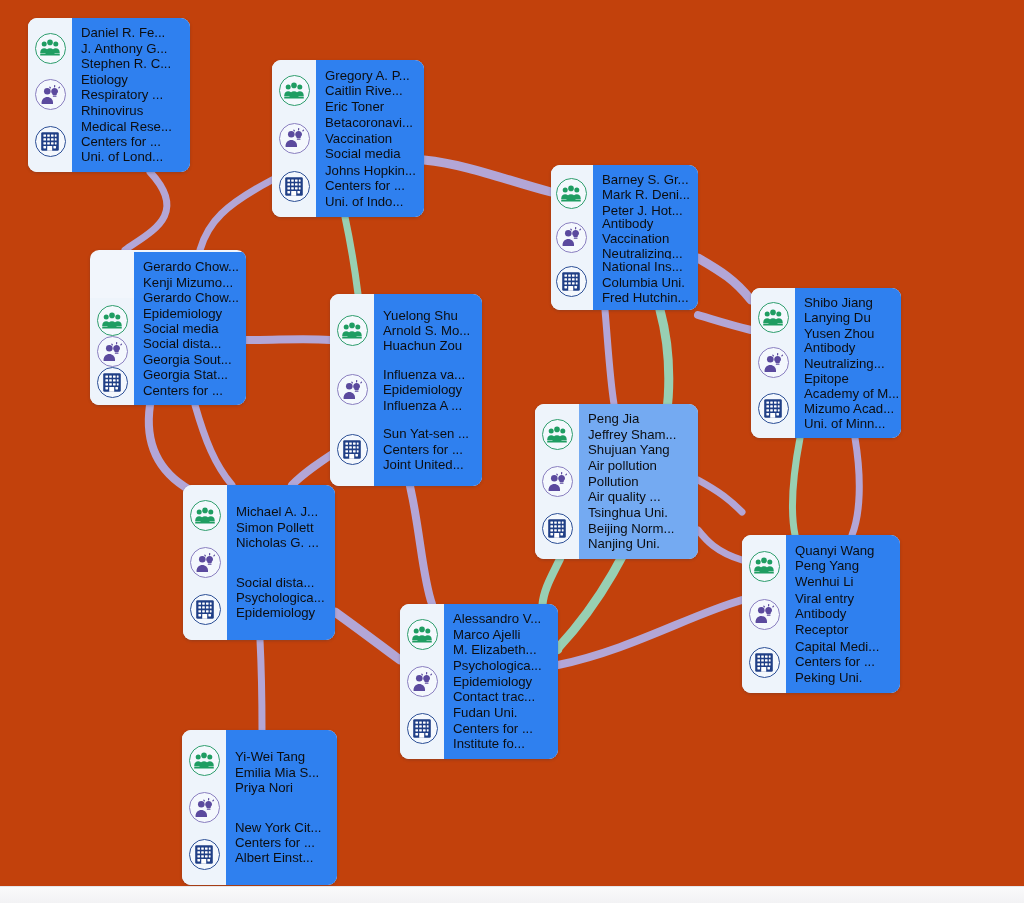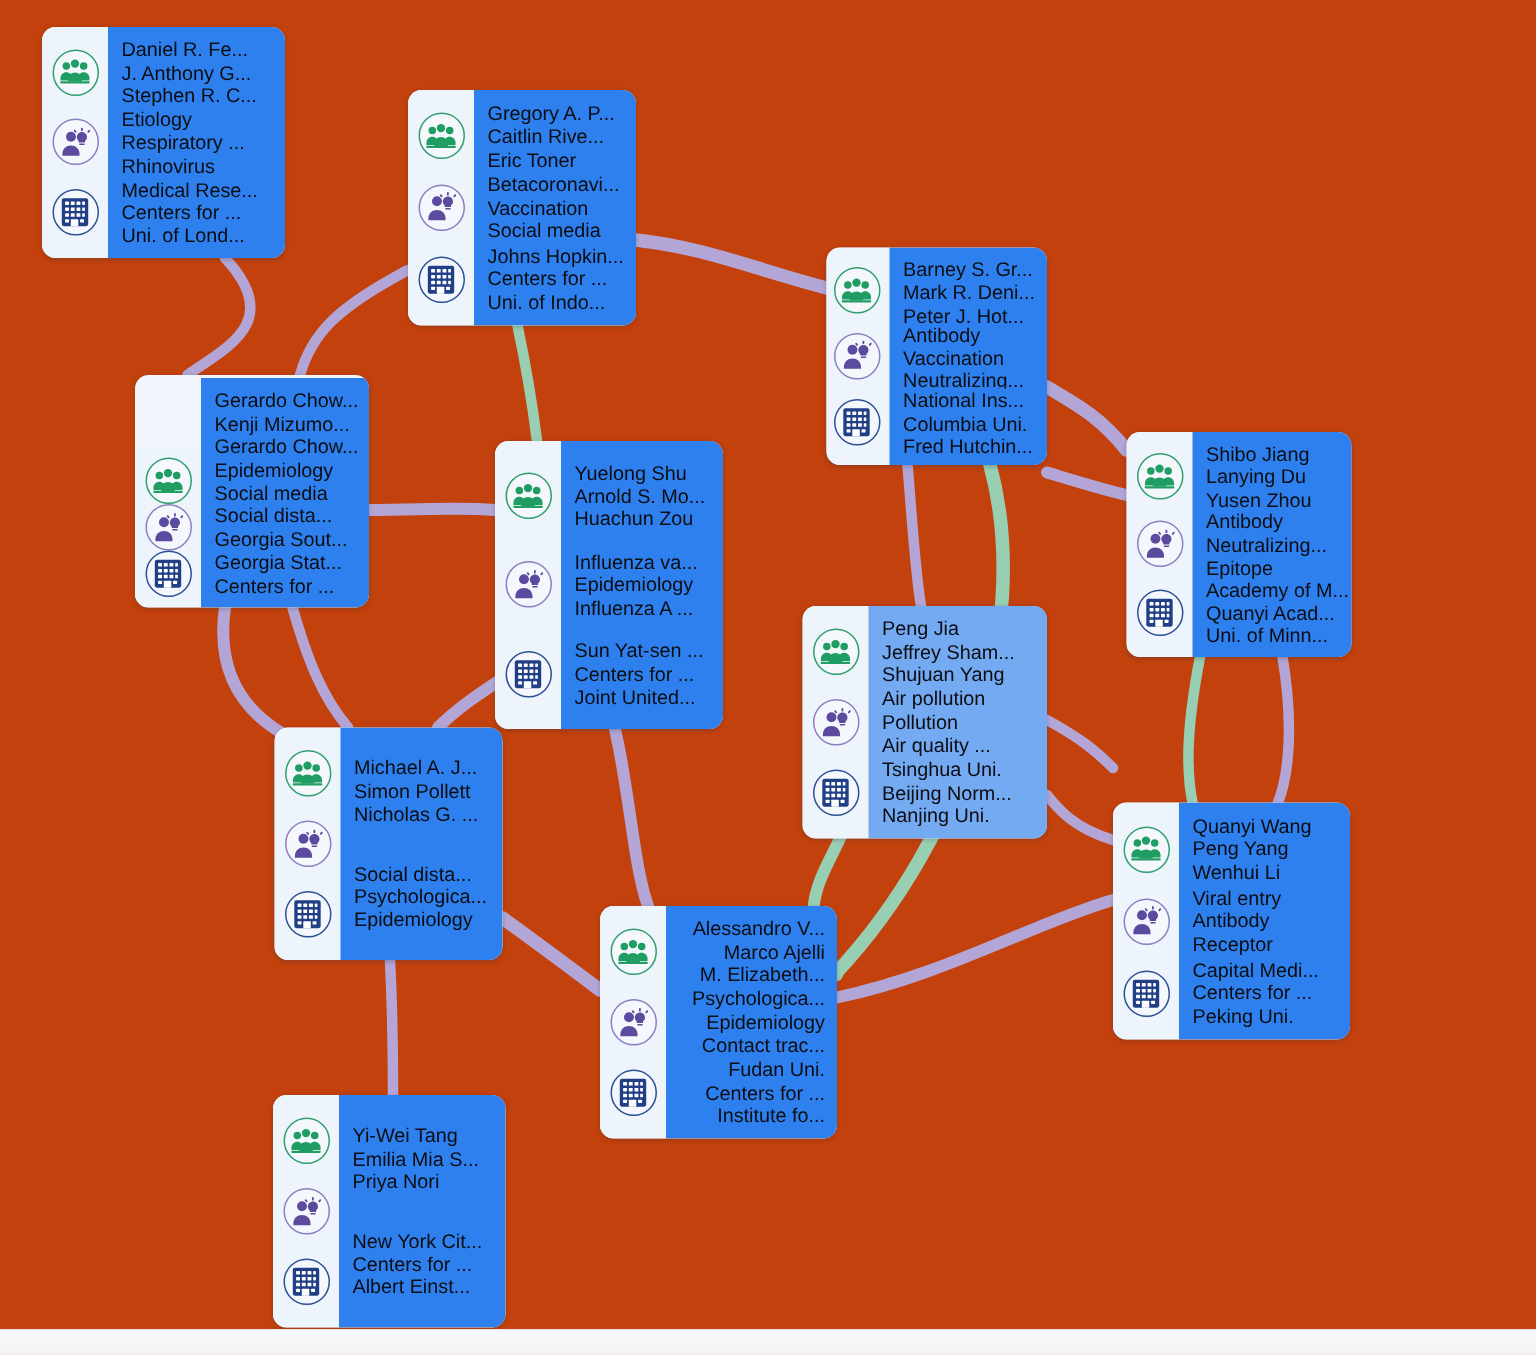--- a/index.html
+++ b/index.html
@@ -549,21 +549,21 @@
               <div>Lanying Du</div>
               <div>Yusen Zhou</div>
             </div>
             <div class="grp">
               <div>Antibody</div>
               <div>Neutralizing...</div>
               <div>Epitope</div>
             </div>
             <div class="grp">
               <div>Academy of M...</div>
-              <div>Quanyi Acad...</div>
+              <div>Mizumo Acad...</div>
               <div>Uni. of Minn...</div>
             </div>
           </div>
         </div>
         <div class="node blue-soft" style="left: 535px; top: 404px; width: 163px; height: 155px;">
           <div class="node-icons">
             <div class="icon-badge ic-people">
               <svg width="22" height="18" viewBox="0 0 22 18">
                 <g fill="#1f9d62">
                   <circle cx="5.2" cy="5.0" r="2.5"></circle>
@@ -693,21 +693,21 @@
               <div>Simon Pollett</div>
               <div>Nicholas G. ...</div>
             </div>
             <div class="grp">
               <div>Social dista...</div>
               <div>Psychologica...</div>
               <div>Epidemiology</div>
             </div>
           </div>
         </div>
-        <div class="node blue-strong" style="left: 400px; top: 604px; width: 158px; height: 155px; text-align: right;">
+        <div class="node blue-strong" style="left: 400px; top: 604px; width: 158px; height: 155px;">
           <div class="node-icons">
             <div class="icon-badge ic-people">
               <svg width="22" height="18" viewBox="0 0 22 18">
                 <g fill="#1f9d62">
                   <circle cx="5.2" cy="5.0" r="2.5"></circle>
                   <circle cx="11" cy="3.4" r="2.8"></circle>
                   <circle cx="16.8" cy="5.0" r="2.5"></circle>
                   <path d="M1.3 13.2c0-2.4 1.8-4 3.9-4s3.9 1.6 3.9 4v1.4H1.3z"></path>
                   <path d="M6.5 14.0c0-2.8 2-4.7 4.5-4.7s4.5 1.9 4.5 4.7v1.3H6.5z"></path>
                   <path d="M12.9 13.2c0-2.4 1.8-4 3.9-4s3.9 1.6 3.9 4v1.4h-7.8z"></path>

